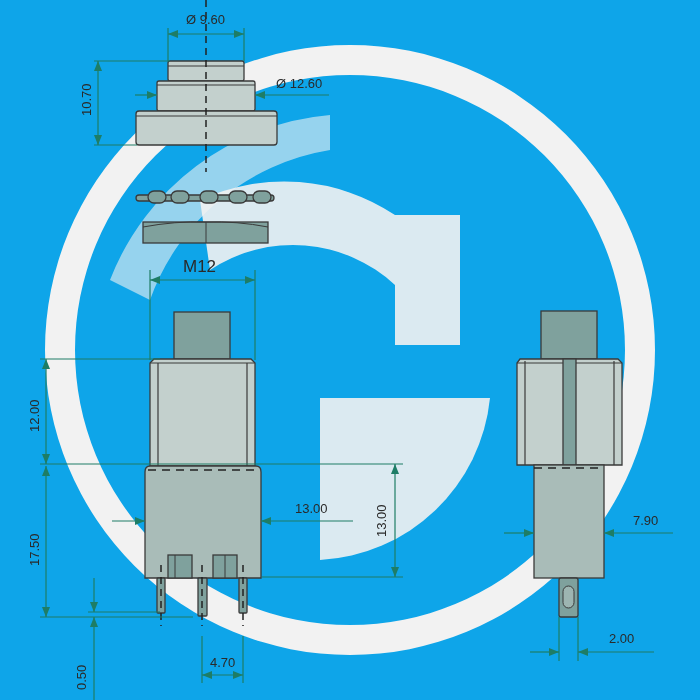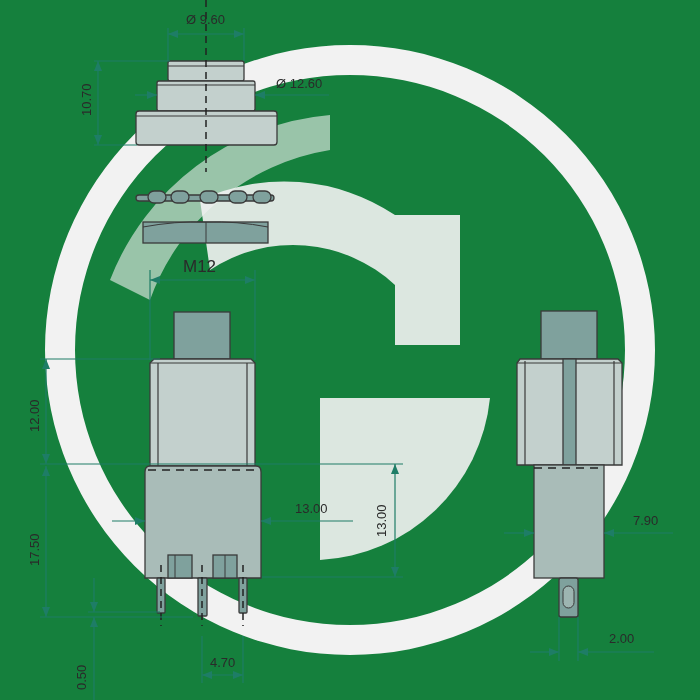--- a/index.html
+++ b/index.html
@@ -1,16 +1,16 @@
 <!DOCTYPE html>
 <html><head>
 <meta charset="utf-8">
 <style>
   html, body { margin: 0; padding: 0; background: #ffffff; }
-  #canvas { position: relative; width: 700px; height: 700px; overflow: hidden; background: #15803d; }
+  #canvas { position: relative; width: 700px; height: 700px; overflow: hidden; background: #0ea5e9; }
   svg { position: absolute; left: 0; top: 0; }
   .dim-text { font-family: "Liberation Sans", sans-serif; font-size: 13px; fill: #2a2a2a; }
   .dim-text-lg { font-family: "Liberation Sans", sans-serif; font-size: 17px; fill: #2a2a2a; }
   .dim { stroke: #1e7d66; stroke-width: 1.2; fill: none; }
   .arrow { fill: #1e7d66; }
   .body-light { fill: #c3d0cd; stroke: #3a3a3a; stroke-width: 1.3; }
   .body-mid { fill: #a9bcb8; stroke: #3a3a3a; stroke-width: 1.3; }
   .body-dark { fill: #7fa19d; stroke: #3a3a3a; stroke-width: 1.3; }
   .center { stroke: #222; stroke-width: 1.5; stroke-dasharray: 7 5; fill: none; }
   .hidden-line { stroke: #222; stroke-width: 1.4; stroke-dasharray: 8 6; fill: none; }

